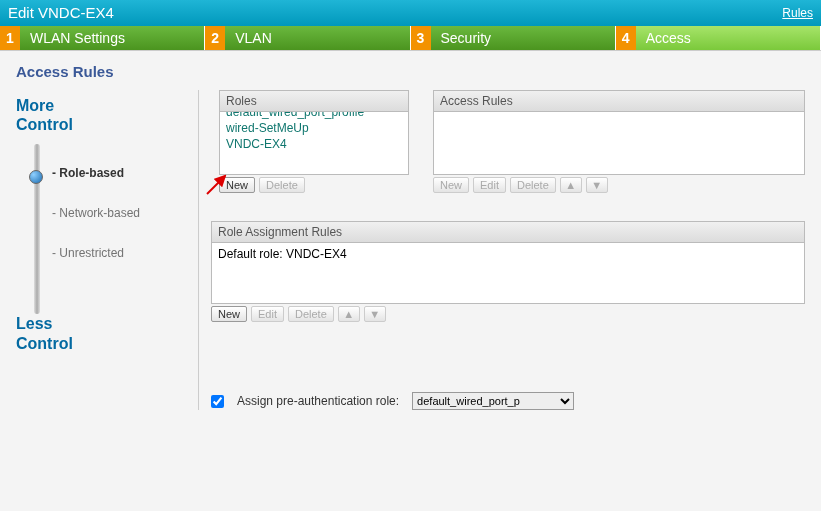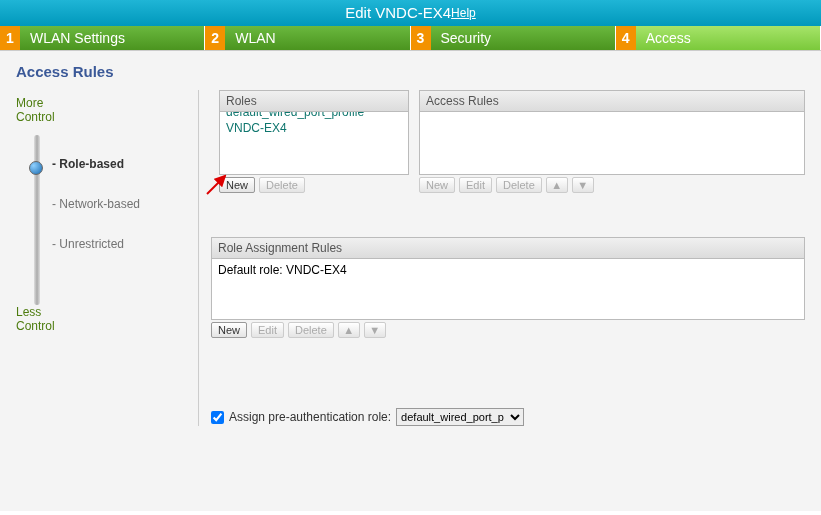--- a/index.html
+++ b/index.html
@@ -12,21 +12,21 @@
   }
   .titlebar {
     background: #00a9ce;
     background: linear-gradient(#1fb5d6,#0098bb);
     color: #fff;
     height: 26px;
     line-height: 26px;
     padding: 4px 8px;
     font-size: 15px;
     display: flex;
-    justify-content: center;
+    justify-content: space-between;
     align-items: center;
   }
   .titlebar a { color:#fff; text-decoration: underline; font-size:12px; }
   .tabs {
     display: flex;
     border-bottom: 1px solid #ccc;
   }
   .tab {
     flex: 1;
     display: flex;
@@ -67,24 +67,25 @@
   }
   .layout {
     display: flex;
   }
   .sidebar {
     width: 170px;
     position: relative;
     padding-top: 6px;
   }
   .sidebar-label-top, .sidebar-label-bot {
-    color: #4d7c0f;
-    font-size: 12px;
+    color: #0369a1;
+    font-size: 16px;
     margin-bottom: 6px;
     line-height: 1.2;
+    font-weight: bold;
   }
   .sidebar-label-bot { margin-top: 0;}
   .slider-wrap {
     display:flex;
     align-items:flex-start;
   }
   .slider-track {
     width: 6px;
     height: 170px;
     background: linear-gradient(to right,#ddd,#aaa,#ddd);
@@ -121,21 +122,21 @@
     background:#ccc;
     margin: 0 12px;
     align-self: stretch;
   }
   .main {
     flex:1;
     position:relative;
   }
   .row1 {
     display:flex;
-    gap: 10px;
+    gap: 24px;
     padding-left: 8px;
   }
   .panel {
     border:1px solid #bbb;
     background:#fff;
   }
   .panel-head {
     background: linear-gradient(#f0f0f0,#dcdcdc);
     border-bottom:1px solid #bbb;
     padding:3px 6px;
@@ -179,66 +180,66 @@
   .btn.icon { min-width:22px; padding:1px 3px;}
   .arrow-annot {
     position:absolute;
     left:-6px;
     top: 76px;
     width:30px;
     height:30px;
     pointer-events:none;
   }
   .assign-panel {
-    margin-top: 44px;
+    margin-top: 28px;
     border:1px solid #bbb;
   }
   .assign-panel .panel-head { }
   .assign-body {
     background:#fff;
     padding:4px 6px;
     height: 60px;
     color:#000000;
   }
   .preauth {
     margin-top: 70px;
     display:flex;
     align-items:center;
-    gap:5px;
+    gap:13px;
     font-size:12px;
     color:#333;
   }
   select.sel-box {
     font-size:11px;
     border:1px solid #999;
     background:#eee;
     height:18px;
-    width:128px;
+    width:162px;
   }
   input[type=checkbox]{ width:13px;height:13px;}
   ::-webkit-scrollbar { width:14px; }
   ::-webkit-scrollbar-track { background:#eee; }
   ::-webkit-scrollbar-thumb { background:#ccc; border:1px solid #aaa;}
 </style>
 </head>
 <body>
 
 <div class="titlebar">
   <span>Edit VNDC-EX4</span>
-  <a href="#">Help</a>
+  <a href="#">Rules</a>
 </div>
 
 <div class="tabs">
   <div class="tab">
     <span class="num">1</span>
     <span>WLAN Settings</span>
   </div>
   <div class="tab">
     <span class="num">2</span>
-    <span>WLAN</span>
+    <span>VLAN</span>
   </div>
   <div class="tab">
     <span class="num">3</span>
     <span>Security</span>
   </div>
   <div class="tab active">
     <span class="num">4</span>
     <span>Access</span>
   </div>
 </div>
@@ -276,20 +277,21 @@
           </defs>
         <path d="M2,28 L20,10" stroke="#d00" stroke-width="2" fill="none" marker-end="url(#ah)"></path>
       </svg>
 
       <div class="row1">
         <div>
           <div class="panel roles-panel">
             <div class="panel-head">Roles</div>
             <div class="listbox">
               <div class="opt" style="margin-top:-8px">default_wired_port_profile</div>
+              <div class="opt">wired-SetMeUp</div>
               <div class="opt">VNDC-EX4</div>
             </div>
           </div>
           <div class="btnrow">
             <span class="btn">New</span>
             <span class="btn disabled">Delete</span>
           </div>
         </div>
 
         <div style="flex:1">

